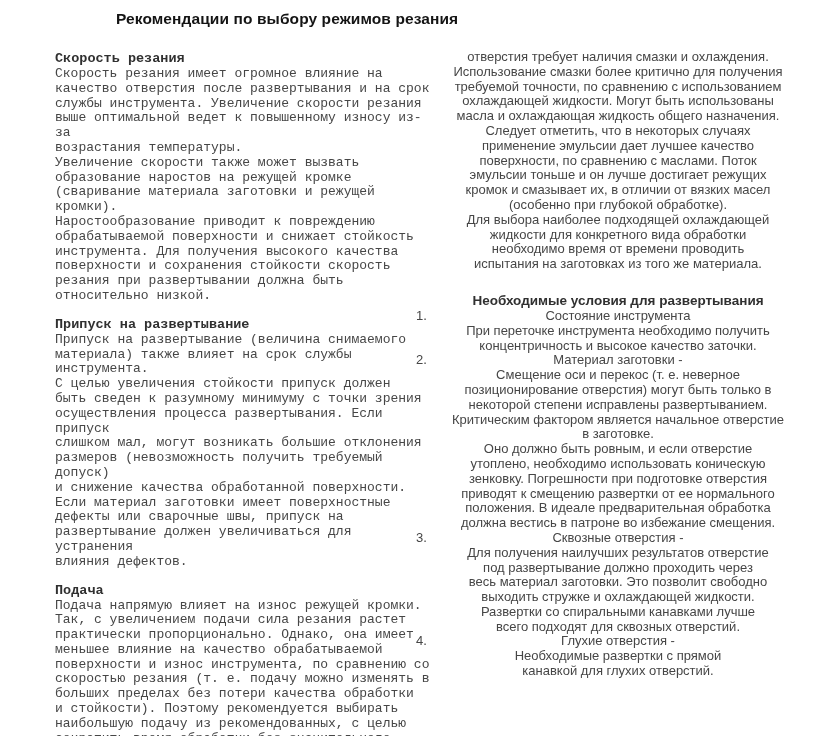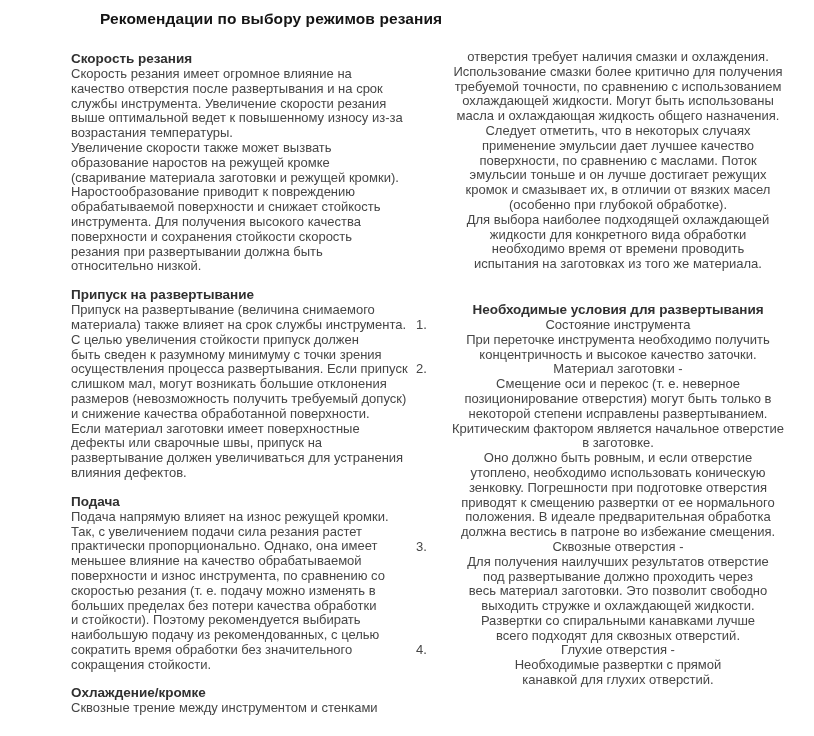--- a/index.html
+++ b/index.html
@@ -4,39 +4,39 @@
 <style>
   html, body { margin:0; padding:0; }
   body {
     width:814px; height:736px;
     background:#ffffff;
     font-family:"Liberation Sans", sans-serif;
     position:relative;
     overflow:hidden;
   }
   .doc-title {
-    position:absolute; left:100px; top:10px;
+    position:absolute; left:116px; top:10px;
     font-size:15.5px; font-weight:bold; color:#141414;
     letter-spacing:0.1px;
   }
   .col {
     position:absolute; top:50px; width:380px;
     font-size:13px; line-height:14.8px; color:#464646;
   }
   .col-left  { left:55px; }
   .col-right { left:428px;text-align:center; }
-  .section { margin:0 0 12px 16px; }
+  .section { margin:0 0 12px 0;font-family:Liberation Mono, monospace; }
   .sec-heading {
     margin:0; font-size:13.5px; line-height:17px;
     font-weight:bold; color:#303030;
   }
   .sec-body, .intro-text, .continuation-text, .item-text {
     margin:0; white-space:pre-line;
   }
-  .conditions { margin-top:29px; }
+  .conditions { margin-top:20px; }
   .num-item { display:flex; align-items:flex-start; }
   .num {
     flex:0 0 13px; margin-left:-13px; white-space:nowrap;
   }
   .item-body { flex:1 1 auto; }
 </style>
 </head>
 <body>
 
 <div class="doc-title">Рекомендации по выбору режимов резания</div>

